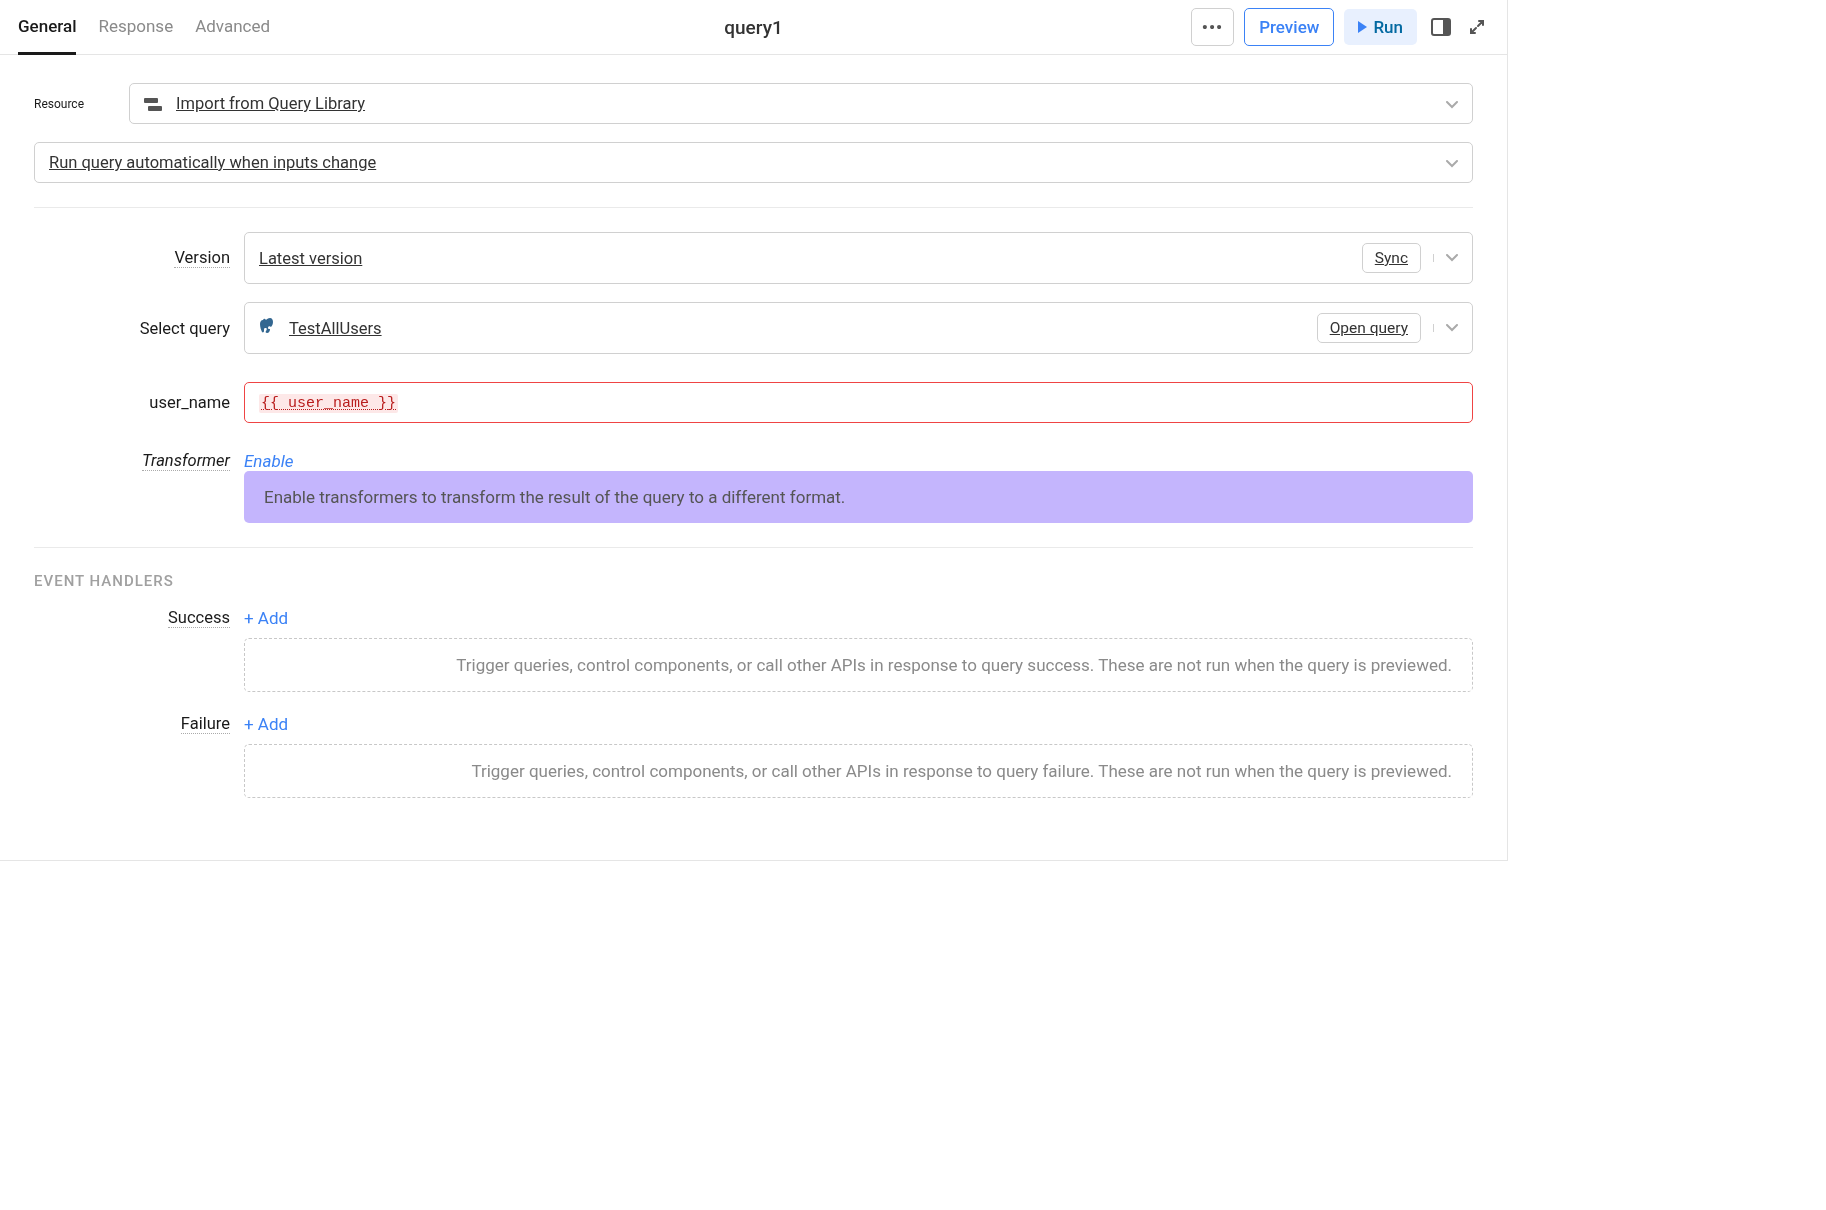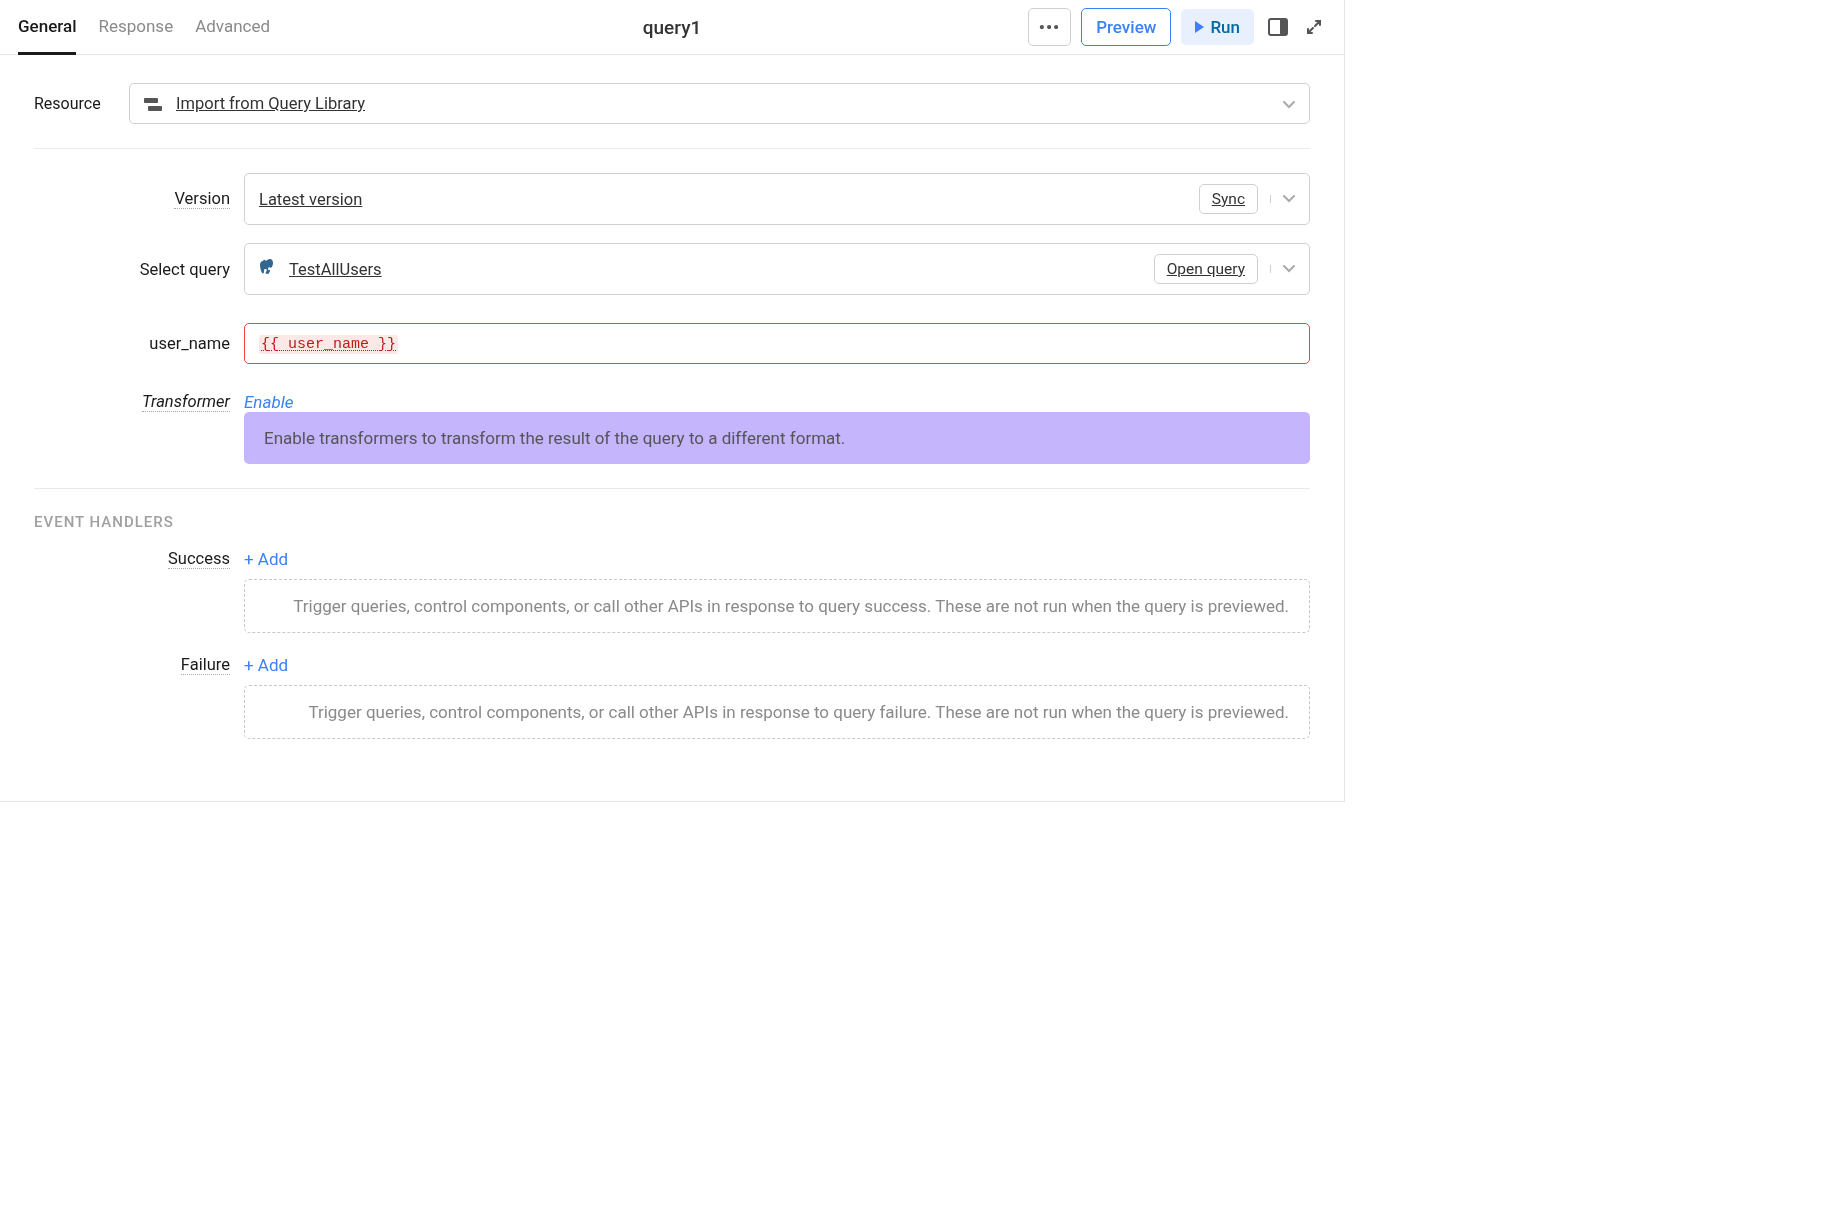--- a/index.html
+++ b/index.html
@@ -3,21 +3,21 @@
   <meta charset="utf-8">
   <style>
     * { box-sizing: border-box; margin: 0; padding: 0; }
     body {
       font-family: -apple-system, BlinkMacSystemFont, "Segoe UI", Roboto, sans-serif;
       background: #fff;
       color: #1a1a1a;
       font-size: 16px;
     }
     .container {
-      width: 1345px;
+      width: 1508px;
       border-right: 1px solid #e5e5e5;
       border-bottom: 1px solid #e5e5e5;
     }
     
     .header {
       display: flex;
       align-items: center;
       border-bottom: 1px solid #e5e5e5;
       padding: 0 18px;
       height: 55px;
@@ -93,21 +93,21 @@
       padding: 28px 34px 40px 34px;
     }
     .row {
       display: flex;
       align-items: center;
       margin-bottom: 18px;
     }
     .label {
       width: 95px;
       text-align: left;
-      font-size: 16px;
+      font-size: 12px;
       color: #1a1a1a;
       flex-shrink: 0;
     }
     .label-right {
       width: 210px;
       text-align: right;
       padding-right: 14px;
       font-size: 16.5px;
       color: #1a1a1a;
       flex-shrink: 0;
@@ -277,20 +277,30 @@
         </span>
         <span>Import from Query Library</span>
         <span class="chevron">
           <svg width="12" height="8" viewBox="0 0 12 8">
               <path d="M1 1l5 5 5-5" fill="none" stroke="#aaa" stroke-width="2" stroke-linecap="round"></path>
             </svg>
         </span>
       </div>
     </div>
 
+    <div class="row">
+      <div class="select-box">
+        <span>Run query automatically when inputs change</span>
+        <span class="chevron">
+          <svg width="12" height="8" viewBox="0 0 12 8">
+              <path d="M1 1l5 5 5-5" fill="none" stroke="#aaa" stroke-width="2" stroke-linecap="round"></path>
+            </svg>
+        </span>
+      </div>
+    </div>
 
     <div class="divider"></div>
 
     <div class="row">
       <div class="label-right"><span class="label-dotted">Version</span></div>
       <div class="select-box">
         <span>Latest version</span>
         <span style="margin-left:auto; display:flex; align-items:center;">
           <span class="inner-btn">Sync</span>
           <span class="chevron-box">

